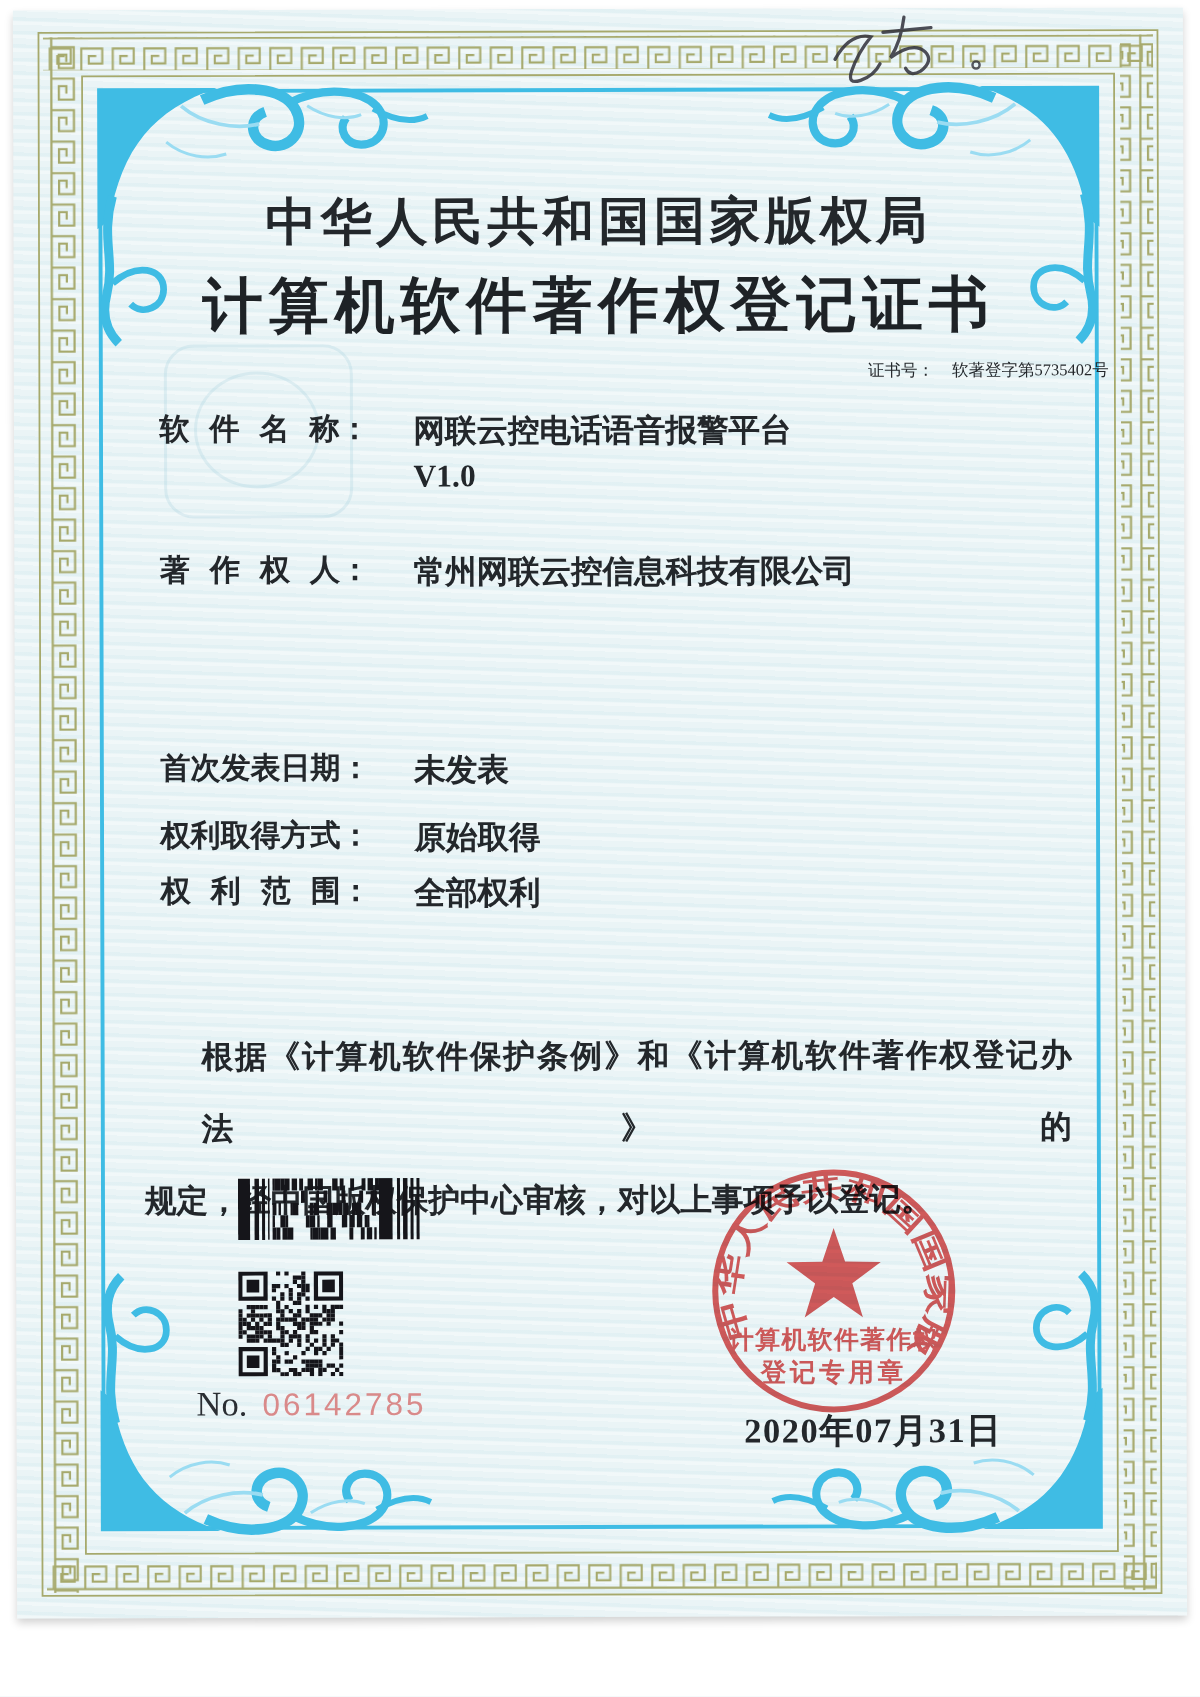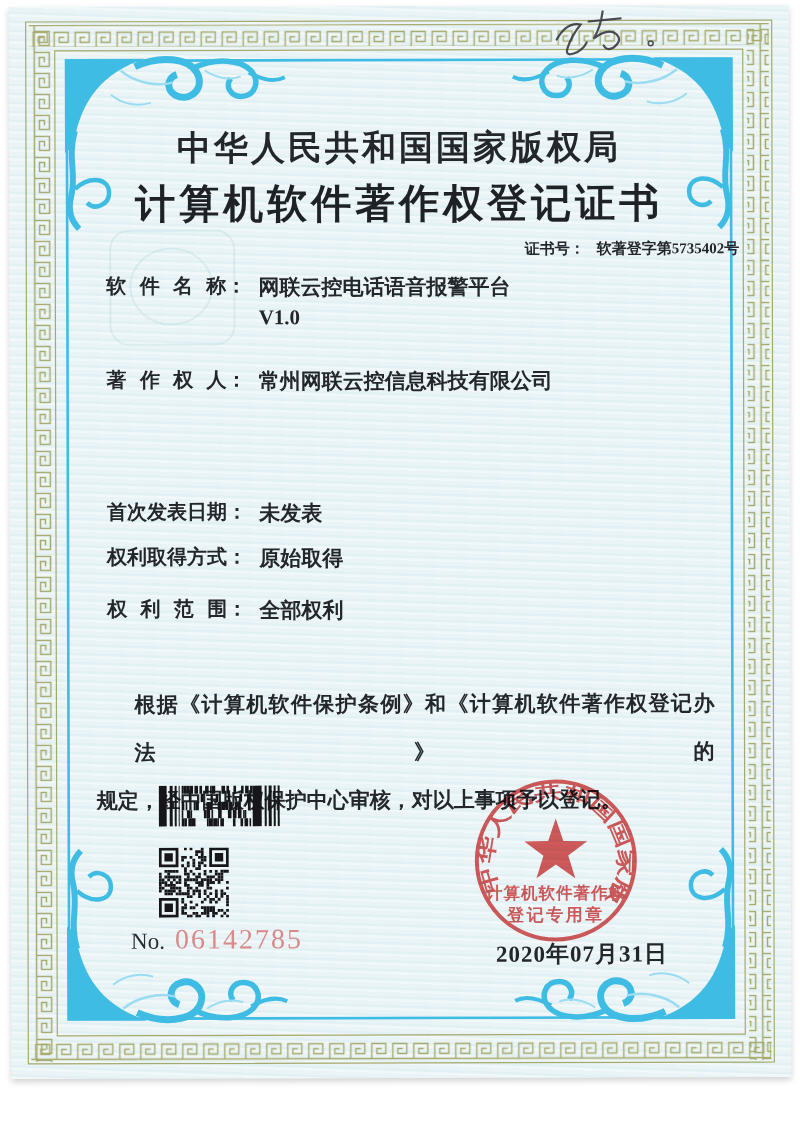--- a/index.html
+++ b/index.html
@@ -20,43 +20,43 @@
 
   .authority{
     position:absolute;left:0;top:119px;width:100%;text-align:center;
     font-size:34px;font-weight:700;letter-spacing:3px;color:#23272b;
   }
   .cert-title{
     position:absolute;left:0;top:170px;width:100%;text-align:center;
     font-size:40px;font-weight:700;letter-spacing:4px;color:#1e2226;
   }
   .certno-line{
-    position:absolute;right:50px;top:234px;font-size:15px;font-weight:700;color:#23272b;
+    position:absolute;right:50px;top:234px;font-size:11px;font-weight:400;color:#23272b;
   }
   .certno-line .gap{display:inline-block;width:12px;}
 
   .frow{position:absolute;left:97px;font-size:21px;font-weight:700;color:#23272b;white-space:nowrap;}
   .flabel{display:inline-block;width:120px;text-align:justify;text-align-last:justify;font-size:20px;vertical-align:top;}
   .fcolon{display:inline-block;font-size:20px;vertical-align:top;}
-  .fvalue{display:inline-block;margin-left:7px;vertical-align:top;line-height:30px;white-space:normal;}
+  .fvalue{display:inline-block;margin-left:24px;vertical-align:top;line-height:30px;white-space:normal;}
 
   .statement{
     position:absolute;left:86px;top:674px;width:618px;
     font-size:21px;font-weight:700;color:#23272b;line-height:48px;
   }
   .statement .l1{text-align:justify;text-align-last:justify;padding-left:38px;}
   .statement .l2{text-align:left;}
 
   .barcode{position:absolute;left:148px;top:779px;}
   .qrcode{position:absolute;left:148px;top:841px;}
 
   .serial{position:absolute;left:120px;top:917px;font-size:23px;color:#2a2e33;}
   .serial .num{
-    font-family:Liberation Serif, serif;
-    font-size:28px;color:#d98a8a;letter-spacing:2px;margin-left:10px;margin-top:28px;
+    font-family:Liberation Sans, sans-serif;
+    font-size:21px;color:#d98a8a;letter-spacing:2px;margin-left:10px;margin-top:28px;
   }
 
   .issue-date{
     position:absolute;left:456px;top:933px;width:230px;text-align:center;
     font-size:23px;font-weight:700;color:#23272b;letter-spacing:1px;
   }
   .seal-svg{position:absolute;left:445px;top:755px;mix-blend-mode:multiply;opacity:.92;}
 
   .watermark{
     position:absolute;left:100px;top:223px;width:122px;height:112px;
@@ -144,21 +144,21 @@
   <div class="frow" style="top:492px">
     <span class="flabel">首次发表日期</span><span class="fcolon">：</span>
     <span class="fvalue">未发表</span>
   </div>
 
   <div class="frow" style="top:537px">
     <span class="flabel">权利取得方式</span><span class="fcolon">：</span>
     <span class="fvalue">原始取得</span>
   </div>
 
-  <div class="frow" style="top:589px">
+  <div class="frow" style="top:574px">
     <span class="flabel">权利范围</span><span class="fcolon">：</span>
     <span class="fvalue">全部权利</span>
   </div>
 
 
   <div class="statement">
     <div class="l1">根据《计算机软件保护条例》和《计算机软件著作权登记办法》的</div>
     <div class="l2">规定，经中国版权保护中心审核，对以上事项予以登记。</div>
   </div>
 

